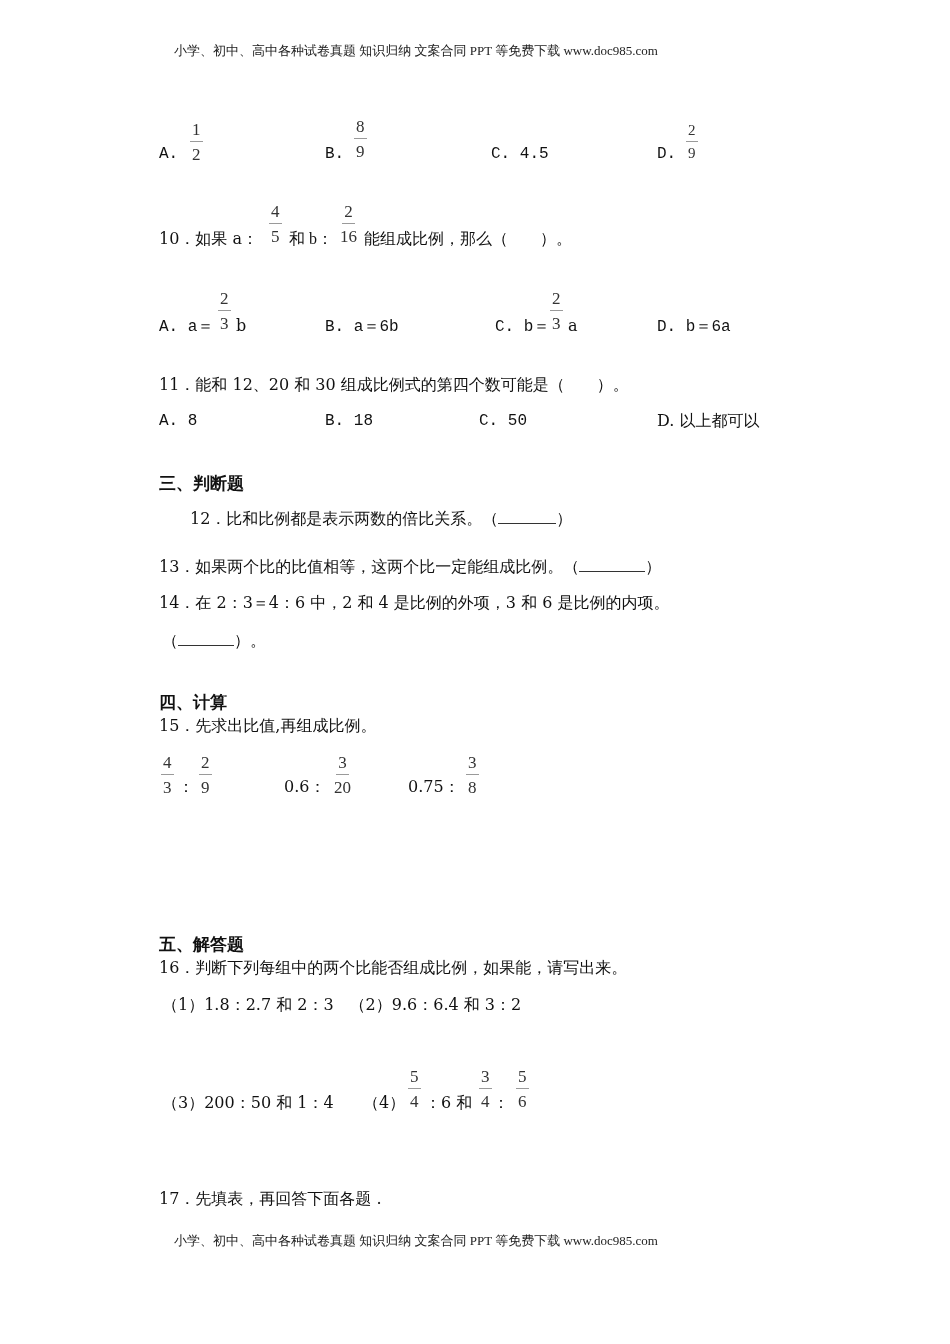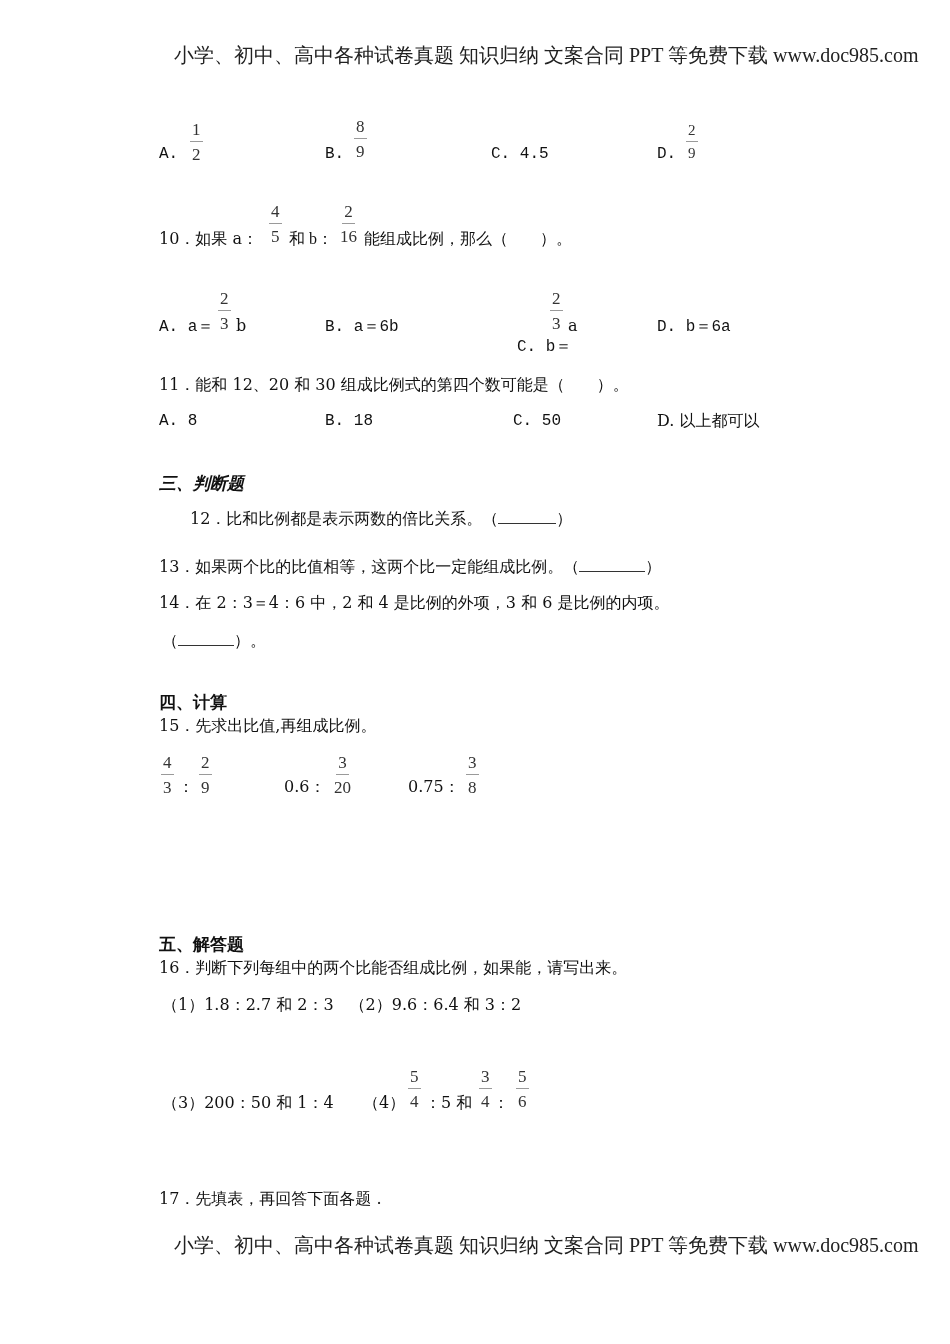--- a/index.html
+++ b/index.html
@@ -2,21 +2,21 @@
 <html><head>
   <meta charset="utf-8">
   <style>
     html, body { margin: 0; padding: 0; background: #ffffff; }
     body {
       width: 950px; height: 1344px; position: relative; overflow: hidden;
       font-family: "DejaVu Serif", "Liberation Serif", serif;
       color: #111;
     }
     .abs { position: absolute; white-space: nowrap; }
-    .banner { font-size: 20px; color: #222; font-family: "Liberation Serif", "DejaVu Serif", serif; }
+    .banner { font-size: 13px; color: #222; font-family: "Liberation Serif", "DejaVu Serif", serif; }
     .txt { font-size: 16px; }
     .heading { font-size: 17px; font-weight: bold; font-family: "DejaVu Sans", "Liberation Sans", sans-serif; }
     .mono { font-family: "Liberation Mono", "DejaVu Sans Mono", monospace; font-size: 16px; }
     .frac { position: absolute; display: inline-flex; flex-direction: column; align-items: center;
             font-family: "Liberation Serif", "DejaVu Serif", serif; font-size: 17px; line-height: 1; color: #333; }
     .frac .num { padding: 0 2px 3px 2px; border-bottom: 1px solid #9a9a9a; }
     .frac .den { padding-top: 4px; }
     .blank { display: inline-block; border-bottom: 1px solid #333; height: 14px; vertical-align: baseline; }
   </style>
 </head>
@@ -56,39 +56,39 @@
   </span>
   <span class="abs txt" style="left:364px; top:229px;">能组成比例，那么（　　）。</span>
 
   <span class="abs mono" style="left:159px; top:316px;">A. a＝</span>
   <span class="frac" style="left:218px; top:290px;">
     <span class="num">2</span>
     <span class="den">3</span>
   </span>
   <span class="abs txt" style="left:236px; top:316px;">b</span>
   <span class="abs mono" style="left:325px; top:316px;">B. a＝6b</span>
-  <span class="abs mono" style="left:517px; top:316px;margin-top:20px;">C. b＝</span>
+  <span class="abs mono" style="left:495px; top:316px;">C. b＝</span>
   <span class="frac" style="left:550px; top:290px;">
     <span class="num">2</span>
     <span class="den">3</span>
   </span>
   <span class="abs txt" style="left:568px; top:316px;">a</span>
   <span class="abs mono" style="left:657px; top:316px;">D. b＝6a</span>
 </div>
 
 <div>
   <span class="abs txt" style="left:159px; top:375px;">11．能和 12、20 和 30 组成比例式的第四个数可能是（　　）。</span>
   <span class="abs mono" style="left:159px; top:412px;">A. 8</span>
   <span class="abs mono" style="left:325px; top:412px;">B. 18</span>
-  <span class="abs mono" style="left:513px; top:412px;text-align:right;">C. 50</span>
+  <span class="abs mono" style="left:479px; top:412px;text-align:right;">C. 50</span>
   <span class="abs txt" style="left:657px; top:411px;">D. 以上都可以</span>
 </div>
 
 <div>
-  <span class="abs heading" style="left:159px; top:472px;font-style:italic;">三、判断题</span>
+  <span class="abs heading" style="left:159px; top:472px;">三、判断题</span>
   <span class="abs txt" style="left:190px; top:509px;">
     <span>12．比和比例都是表示两数的倍比关系。（</span><span class="blank" style="width:58px;"></span><span>）</span>
   </span>
   <span class="abs txt" style="left:159px; top:557px;">
     <span>13．如果两个比的比值相等，这两个比一定能组成比例。（</span><span class="blank" style="width:66px;"></span><span>）</span>
   </span>
   <span class="abs txt" style="left:159px; top:593px;">14．在 2：3＝4：6 中，2 和 4 是比例的外项，3 和 6 是比例的内项。</span>
   <span class="abs txt" style="left:162px; top:631px;">
     <span>（</span><span class="blank" style="width:56px;"></span><span>）。</span>
   </span>
@@ -125,21 +125,21 @@
   <span class="abs heading" style="left:159px; top:933px;">五、解答题</span>
   <span class="abs txt" style="left:159px; top:958px;">16．判断下列每组中的两个比能否组成比例，如果能，请写出来。</span>
   <span class="abs txt" style="left:162px; top:995px;">（1）1.8：2.7 和 2：3　（2）9.6：6.4 和 3：2</span>
 
   <span class="abs txt" style="left:162px; top:1093px;">（3）200：50 和 1：4</span>
   <span class="abs txt" style="left:363px; top:1093px;">（4）</span>
   <span class="frac" style="left:408px; top:1068px;">
     <span class="num">5</span>
     <span class="den">4</span>
   </span>
-  <span class="abs txt" style="left:425px; top:1093px;">：5 和</span>
+  <span class="abs txt" style="left:425px; top:1093px;">：6 和</span>
   <span class="frac" style="left:479px; top:1068px;">
     <span class="num">3</span>
     <span class="den">4</span>
   </span>
   <span class="abs txt" style="left:493px; top:1093px;">：</span>
   <span class="frac" style="left:516px; top:1068px;">
     <span class="num">5</span>
     <span class="den">6</span>
   </span>
 

